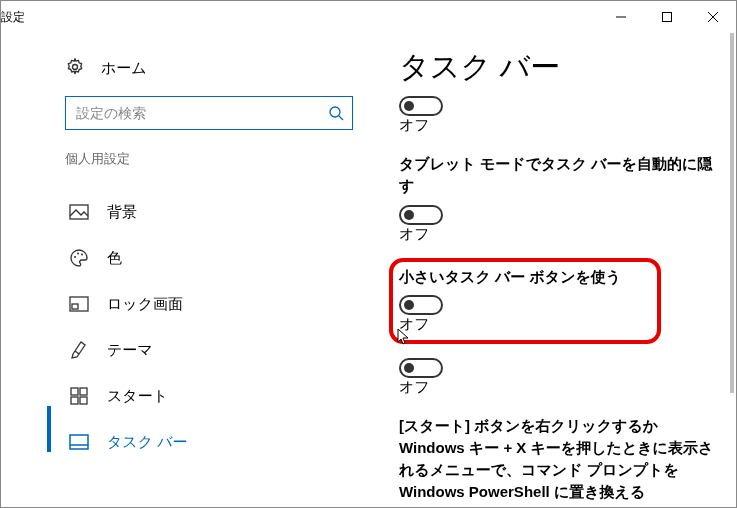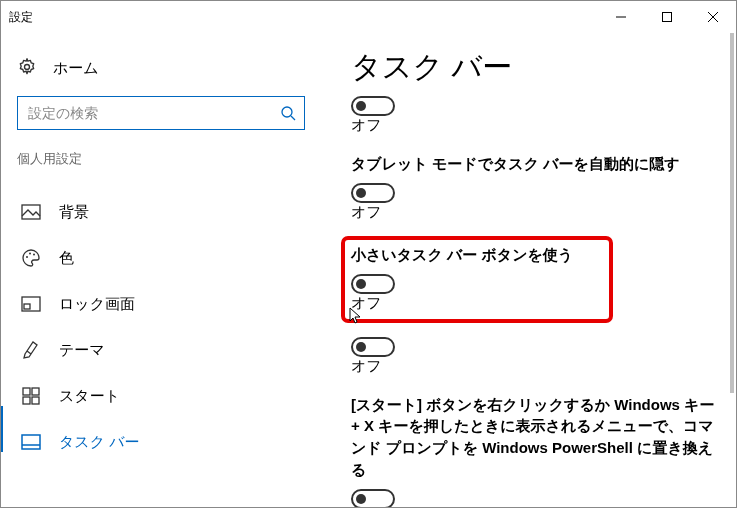--- a/index.html
+++ b/index.html
@@ -13,38 +13,38 @@
     height: 508px;
     overflow: hidden;
     position: relative;
     border: 1px solid #888;
   }
   
   .titlebar {
     height: 32px;
     display: flex;
     align-items: center;
-    padding-left: 8px;
     font-size: 12px;
   }
   .titlebar .title { flex: 0 0 auto; }
   .titlebar .spacer { flex: 1; }
   .winbtn {
     width: 46px;
     height: 32px;
     display: flex;
     align-items: center;
     justify-content: center;
     font-family: "Segoe MDL2 Assets", sans-serif;
     font-size: 10px;
   }
   .winbtn svg { display:block; }
   .content {
     display: flex;
     height: calc(100% - 32px);
+    margin-left: 48px;
   }
   .sidebar {
     width: 320px;
     padding: 20px 16px 0 16px;
   }
   .home {
     display:flex;
     align-items:center;
     gap: 16px;
     margin-bottom: 12px;
@@ -144,21 +144,21 @@
     top:3px;
     left:3px;
   }
   .toggle-state {
     font-size:15px;
   }
   .highlight {
     border: 4px solid #e60000;
     padding: 4px 36px 6px 6px;
     margin: -4px -36px -6px -10px;
-    border-radius:7px;
+    border-radius:14px;
     display:inline-block;
   }
   .cursor {
     position:relative;
     display:inline-block;
     width:0;
   }
   .cursor svg {
     position:absolute;
     left: -2px;

